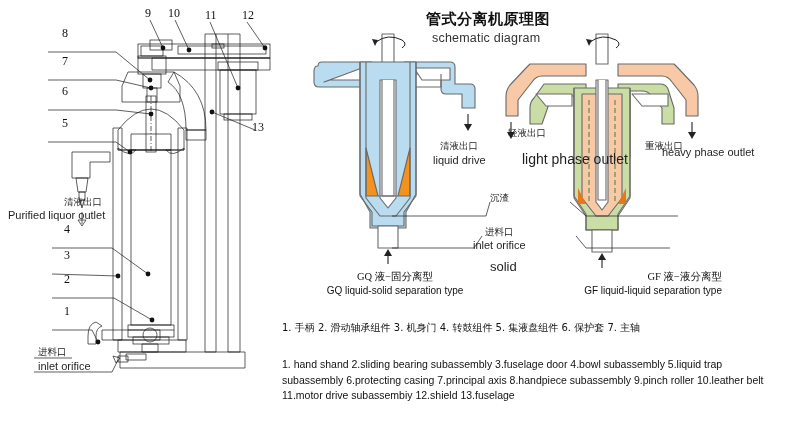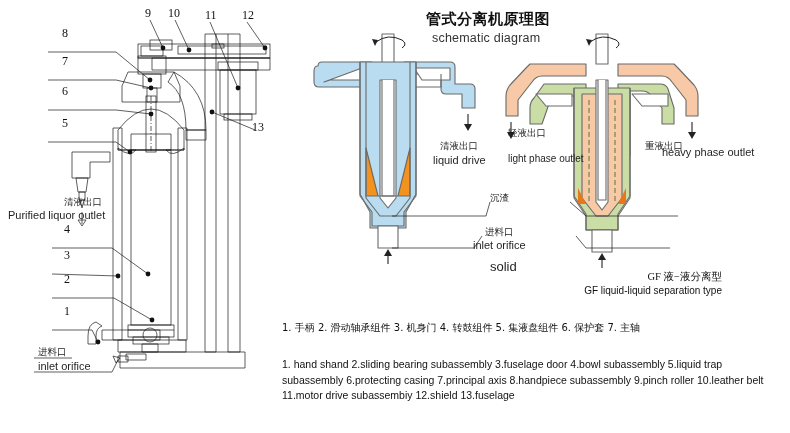--- a/index.html
+++ b/index.html
@@ -253,40 +253,44 @@
 
       <path d="M192 94 L192 108" stroke="#222" stroke-width="1.1" fill="none"></path>
       <path d="M188 104 L192 111 L196 104 Z" fill="#222"></path>
 
       <path d="M102 240 L102 228" stroke="#222" stroke-width="1.1" fill="none"></path>
       <path d="M98 232 L102 225 L106 232 Z" fill="#222"></path>
     </svg>
   </div>
 
   <div class="abs lbl-cn cn" style="left:508px;top:128px;font-family:Liberation Mono, monospace;">轻液出口</div>
-  <div class="abs lbl" style="left:508px;top:153px;font-size:10px;line-height:12px;">
+  <div class="abs lbl" style="left:522px;top:153px;font-size:14px;line-height:12px;">
     <span>light phase outlet</span>
   </div>
   <div class="abs lbl-cn cn" style="left:645px;top:140px;">重液出口</div>
   <div class="abs lbl" style="left:645px;top:146px;font-size:11px;padding-left:17px;">heavy phase outlet</div>
 
   <div class="abs lbl-cn cn" style="left:490px;top:192px;">沉渣</div>
   <div class="abs lbl" style="left:490px;top:213px;font-size:13px;margin-top:48px;">solid</div>
   <div class="abs lbl-cn cn" style="left:485px;top:226px;">进料口</div>
   <div class="abs lbl" style="left:473px;top:239px;font-size:11px;">inlet orifice</div>
 
   <div class="abs" style="left:390px;top:180px;width:330px;height:80px;">
     <svg width="330" height="80" viewBox="0 0 330 80">
       <path class="ln" d="M2 36 L96 36 L100 22"></path>
       <path class="ln" d="M180 22 L196 36 L288 36"></path>
       <path class="ln" d="M2 68 L84 68 L92 56"></path>
       <path class="ln" d="M186 56 L196 68 L280 68"></path>
     </svg>
   </div>
 
+  <div class="abs" style="left:300px;top:270px;width:190px;text-align:center;">
+    <div class="cap-cn cn">GQ 液−固分离型</div>
+    <div class="cap-en" style="margin-top:1px;">GQ liquid-solid separation type</div>
+  </div>
   <div class="abs" style="left:512px;top:270px;width:210px;text-align:right;">
     <div class="cap-cn cn">GF 液−液分离型</div>
     <div class="cap-en" style="margin-top:1px;">GF liquid-liquid separation type</div>
   </div>
 
   <div class="abs" style="left:282px;top:320px;width:505px;">
     <div class="legend-cn">1. 手柄  2. 滑动轴承组件  3. 机身门  4. 转鼓组件  5. 集液盘组件  6. 保护套 7. 主轴</div>
   </div>
   <div class="abs legend-en" style="left:282px;top:357px;width:500px;">1. hand shand   2.sliding bearing subassembly   3.fuselage door    4.bowl subassembly    5.liquid trap subassembly   6.protecting casing  7.principal axis   8.handpiece subassembly 9.pinch roller    10.leather belt    11.motor drive subassembiy    12.shield 13.fuselage</div>
 

